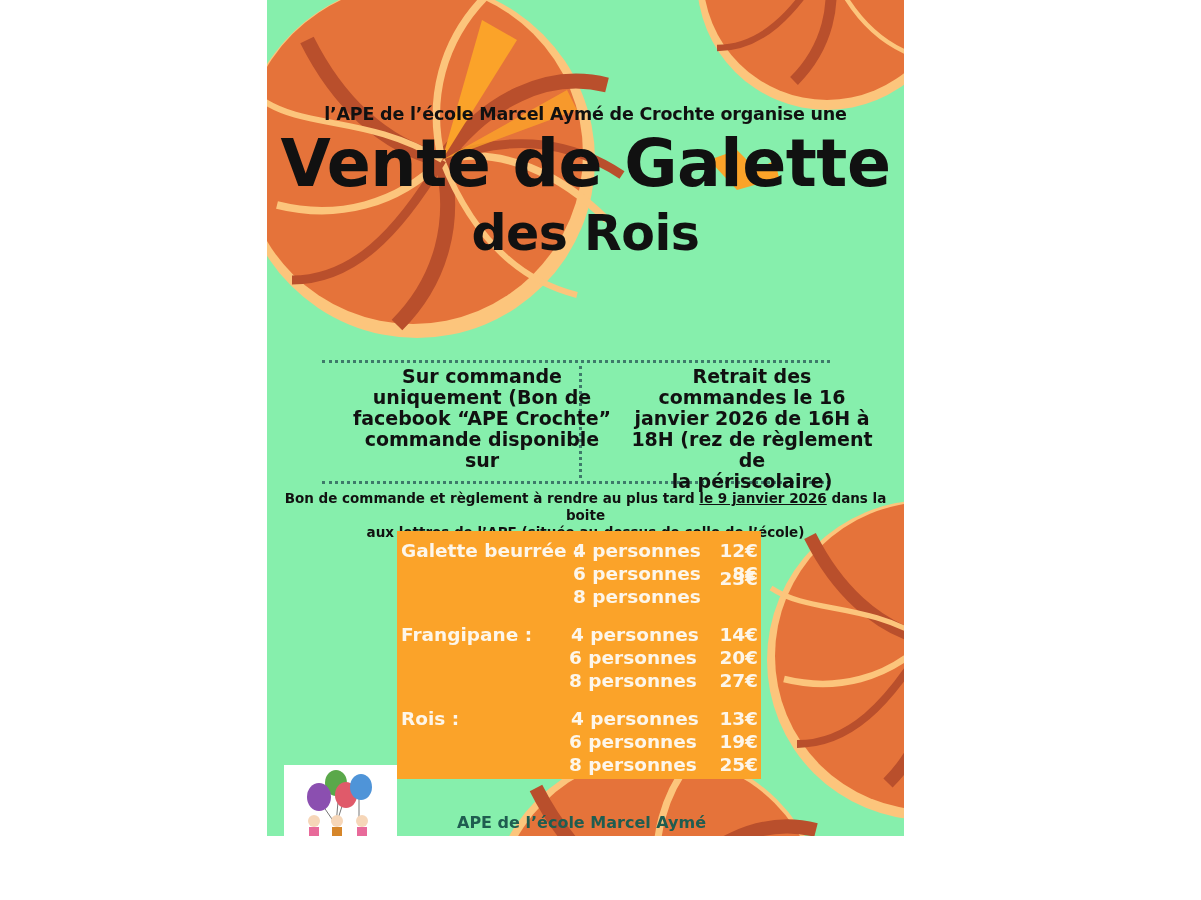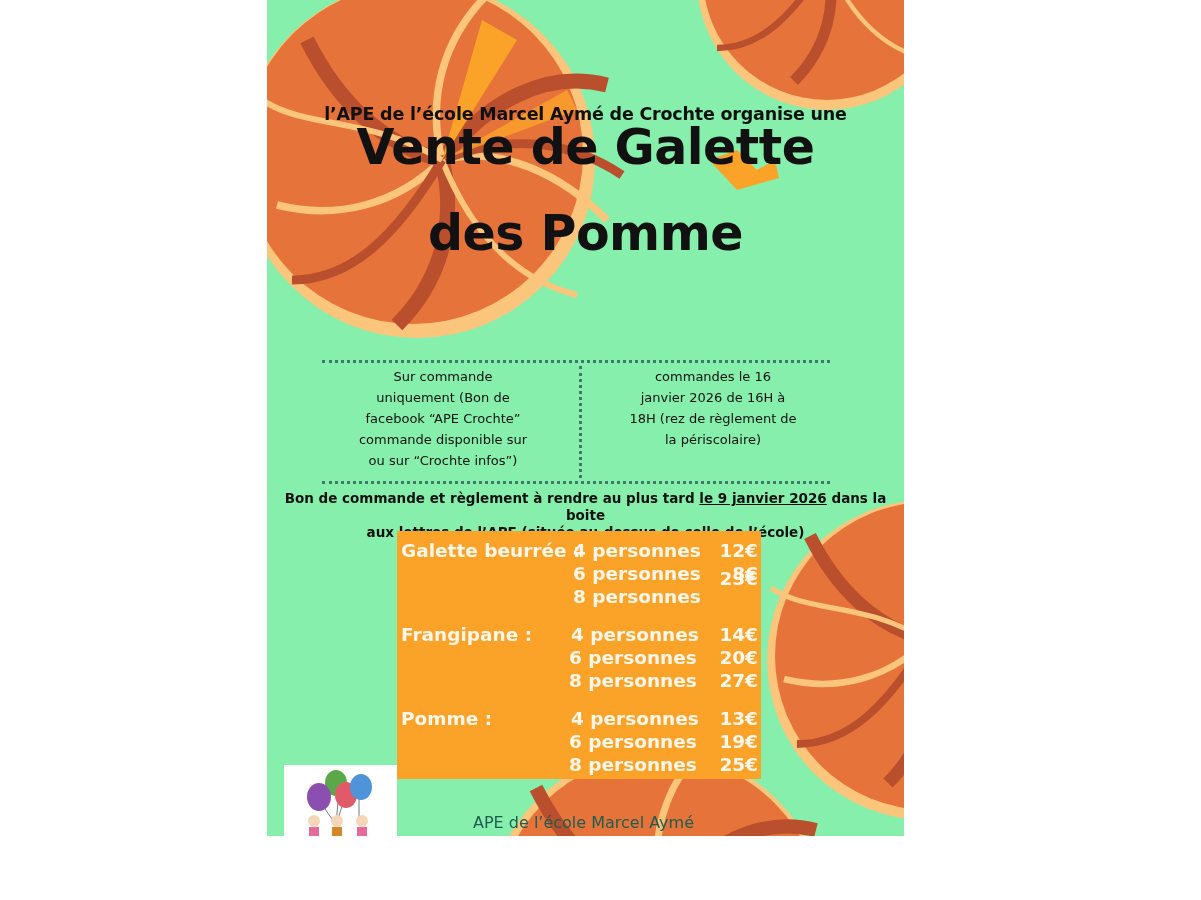--- a/index.html
+++ b/index.html
@@ -7,40 +7,40 @@
     width:1201px; height:900px; background:#ffffff; position:relative; overflow:hidden;
     font-family:"DejaVu Sans", sans-serif;
   }
   .flyer {
     position:absolute; left:267px; top:0; width:637px; height:836px;
     background:#86efac; overflow:hidden;
   }
   .deco { position:absolute; left:0; top:0; width:637px; height:900px; }
   .txt { position:absolute; left:0; width:637px; text-align:center; color:#111; font-weight:bold; }
   .intro { top:104px; font-size:17.5px; letter-spacing:-0.2px; }
-  .title1 { top:120px; font-size:49px; letter-spacing:-0.5px; line-height:56px; }
+  .title1 { top:136px; font-size:65px; letter-spacing:-0.5px; line-height:56px; }
   .title2 { top:206px; font-size:49px; letter-spacing:-0.5px; line-height:56px; }
   .partner { top:269px; font-size:21px; line-height:28px; letter-spacing:-0.2px; }
   .dots-h { position:absolute; height:0; border-top:3px dotted #3d7a6a; }
   .dots-v { position:absolute; width:0; border-left:3px dotted #3d7a6a; }
-  .col { position:absolute; text-align:center; color:#111; font-weight:normal; font-size:13px; line-height:21px; }
+  .col { position:absolute; text-align:center; color:#111; font-weight:bold; font-size:19px; line-height:21px;margin-left:39px; }
   .deadline { position:absolute; left:10px; width:617px; top:490px; text-align:center; font-size:13.5px; line-height:17px; font-weight:bold; color:#111; }
   .deadline u { text-decoration:underline;text-align:center; }
   .pricebox {
     position:absolute; left:130px; top:531px; width:364px; height:248px; background:#fba329;
   }
   .prow { position:absolute; color:#fdf6ea; font-weight:bold; font-size:18.5px; line-height:23px; white-space:nowrap; }
   .cat { left:4px; }
   .qty { left:176px; }
   .price { right:3px; text-align:right; }
   .logo {
     position:absolute; left:17px; top:765px; width:113px; height:120px; background:#ffffff;
   }
   .logo-text { position:absolute; left:0; width:113px; bottom:6px; text-align:center; font-size:32px; color:#111; font-family:"Liberation Sans", sans-serif; letter-spacing:-1px; }
-  .footer { position:absolute; left:190px; top:813px; font-size:16px; color:#1f5d50; font-weight:normal;margin-left:16px; }
+  .footer { position:absolute; left:190px; top:813px; font-size:16px; color:#1f5d50; font-weight:bold; }
 </style>
 </head>
 <body>
 
 <div class="flyer">
 
   <svg class="deco" viewBox="0 0 637 900">
     <defs>
       <g id="swirl">
         <path d="M0,0 C30,-40 70,-60 110,-50" stroke="#b94f2c" stroke-width="10" fill="none"></path>
@@ -73,34 +73,34 @@
     <use href="#swirl" transform="translate(660,640) scale(1.3)"></use>
 
     <circle cx="390" cy="920" r="170" fill="#fcc57c"></circle>
     <circle cx="392" cy="918" r="163" fill="#e5733a"></circle>
     <use href="#swirl" transform="translate(395,900) scale(1.4)"></use>
     <path d="M395,900 L490,860 L500,875 Z" fill="#fba329"></path>
   </svg>
 
   <div class="txt intro">l’APE de l’école Marcel Aymé de Crochte organise une</div>
   <div class="txt title1">Vente de Galette</div>
-  <div class="txt title2">des Pomme</div>
+  <div class="txt title2">des Rois</div>
 
   <div class="dots-h" style="left:55px; top:360px; width:508px;"></div>
   <div class="dots-v" style="left:312px; top:366px; height:112px;"></div>
   <div class="dots-h" style="left:55px; top:481px; width:508px;"></div>
 
   <div class="col" style="left:45px; top:366px; width:262px;">
     <div>Sur commande</div>
     <div>uniquement (Bon de</div>
     <div>facebook “APE Crochte”</div>
     <div>commande disponible sur</div>
-    <div>ou sur “Crochte infos”)</div>
   </div>
   <div class="col" style="left:318px; top:366px; width:256px;">
+    <div>Retrait des</div>
     <div>commandes le 16</div>
     <div>janvier 2026 de 16H à</div>
     <div>18H (rez de règlement de</div>
     <div>la périscolaire)</div>
   </div>
 
   <div class="deadline">
     <div><span>Bon de commande et règlement à rendre au plus tard </span><u>le 9 janvier 2026</u><span> dans la boite</span></div>
     <div>aux lettres de l’APE (située au-dessus de celle de l’école)</div>
   </div>
@@ -116,21 +116,21 @@
     <div class="prow price" style="top:36px;margin-left:36px;">23€</div>
 
     <div class="prow cat" style="top:92px;">Frangipane :</div>
     <div class="prow qty" style="top:92px; left:174px;">4 personnes</div>
     <div class="prow price" style="top:92px;">14€</div>
     <div class="prow qty" style="top:115px; left:172px;">6 personnes</div>
     <div class="prow price" style="top:115px;">20€</div>
     <div class="prow qty" style="top:138px; left:172px;">8 personnes</div>
     <div class="prow price" style="top:138px;">27€</div>
 
-    <div class="prow cat" style="top:176px;">Pomme :</div>
+    <div class="prow cat" style="top:176px;">Rois :</div>
     <div class="prow qty" style="top:176px; left:174px;">4 personnes</div>
     <div class="prow price" style="top:176px;">13€</div>
     <div class="prow qty" style="top:199px; left:172px;">6 personnes</div>
     <div class="prow price" style="top:199px;">19€</div>
     <div class="prow qty" style="top:222px; left:172px;">8 personnes</div>
     <div class="prow price" style="top:222px;">25€</div>
   </div>
 
   <div class="logo">
     <svg width="113" height="80" viewBox="0 0 113 80">

